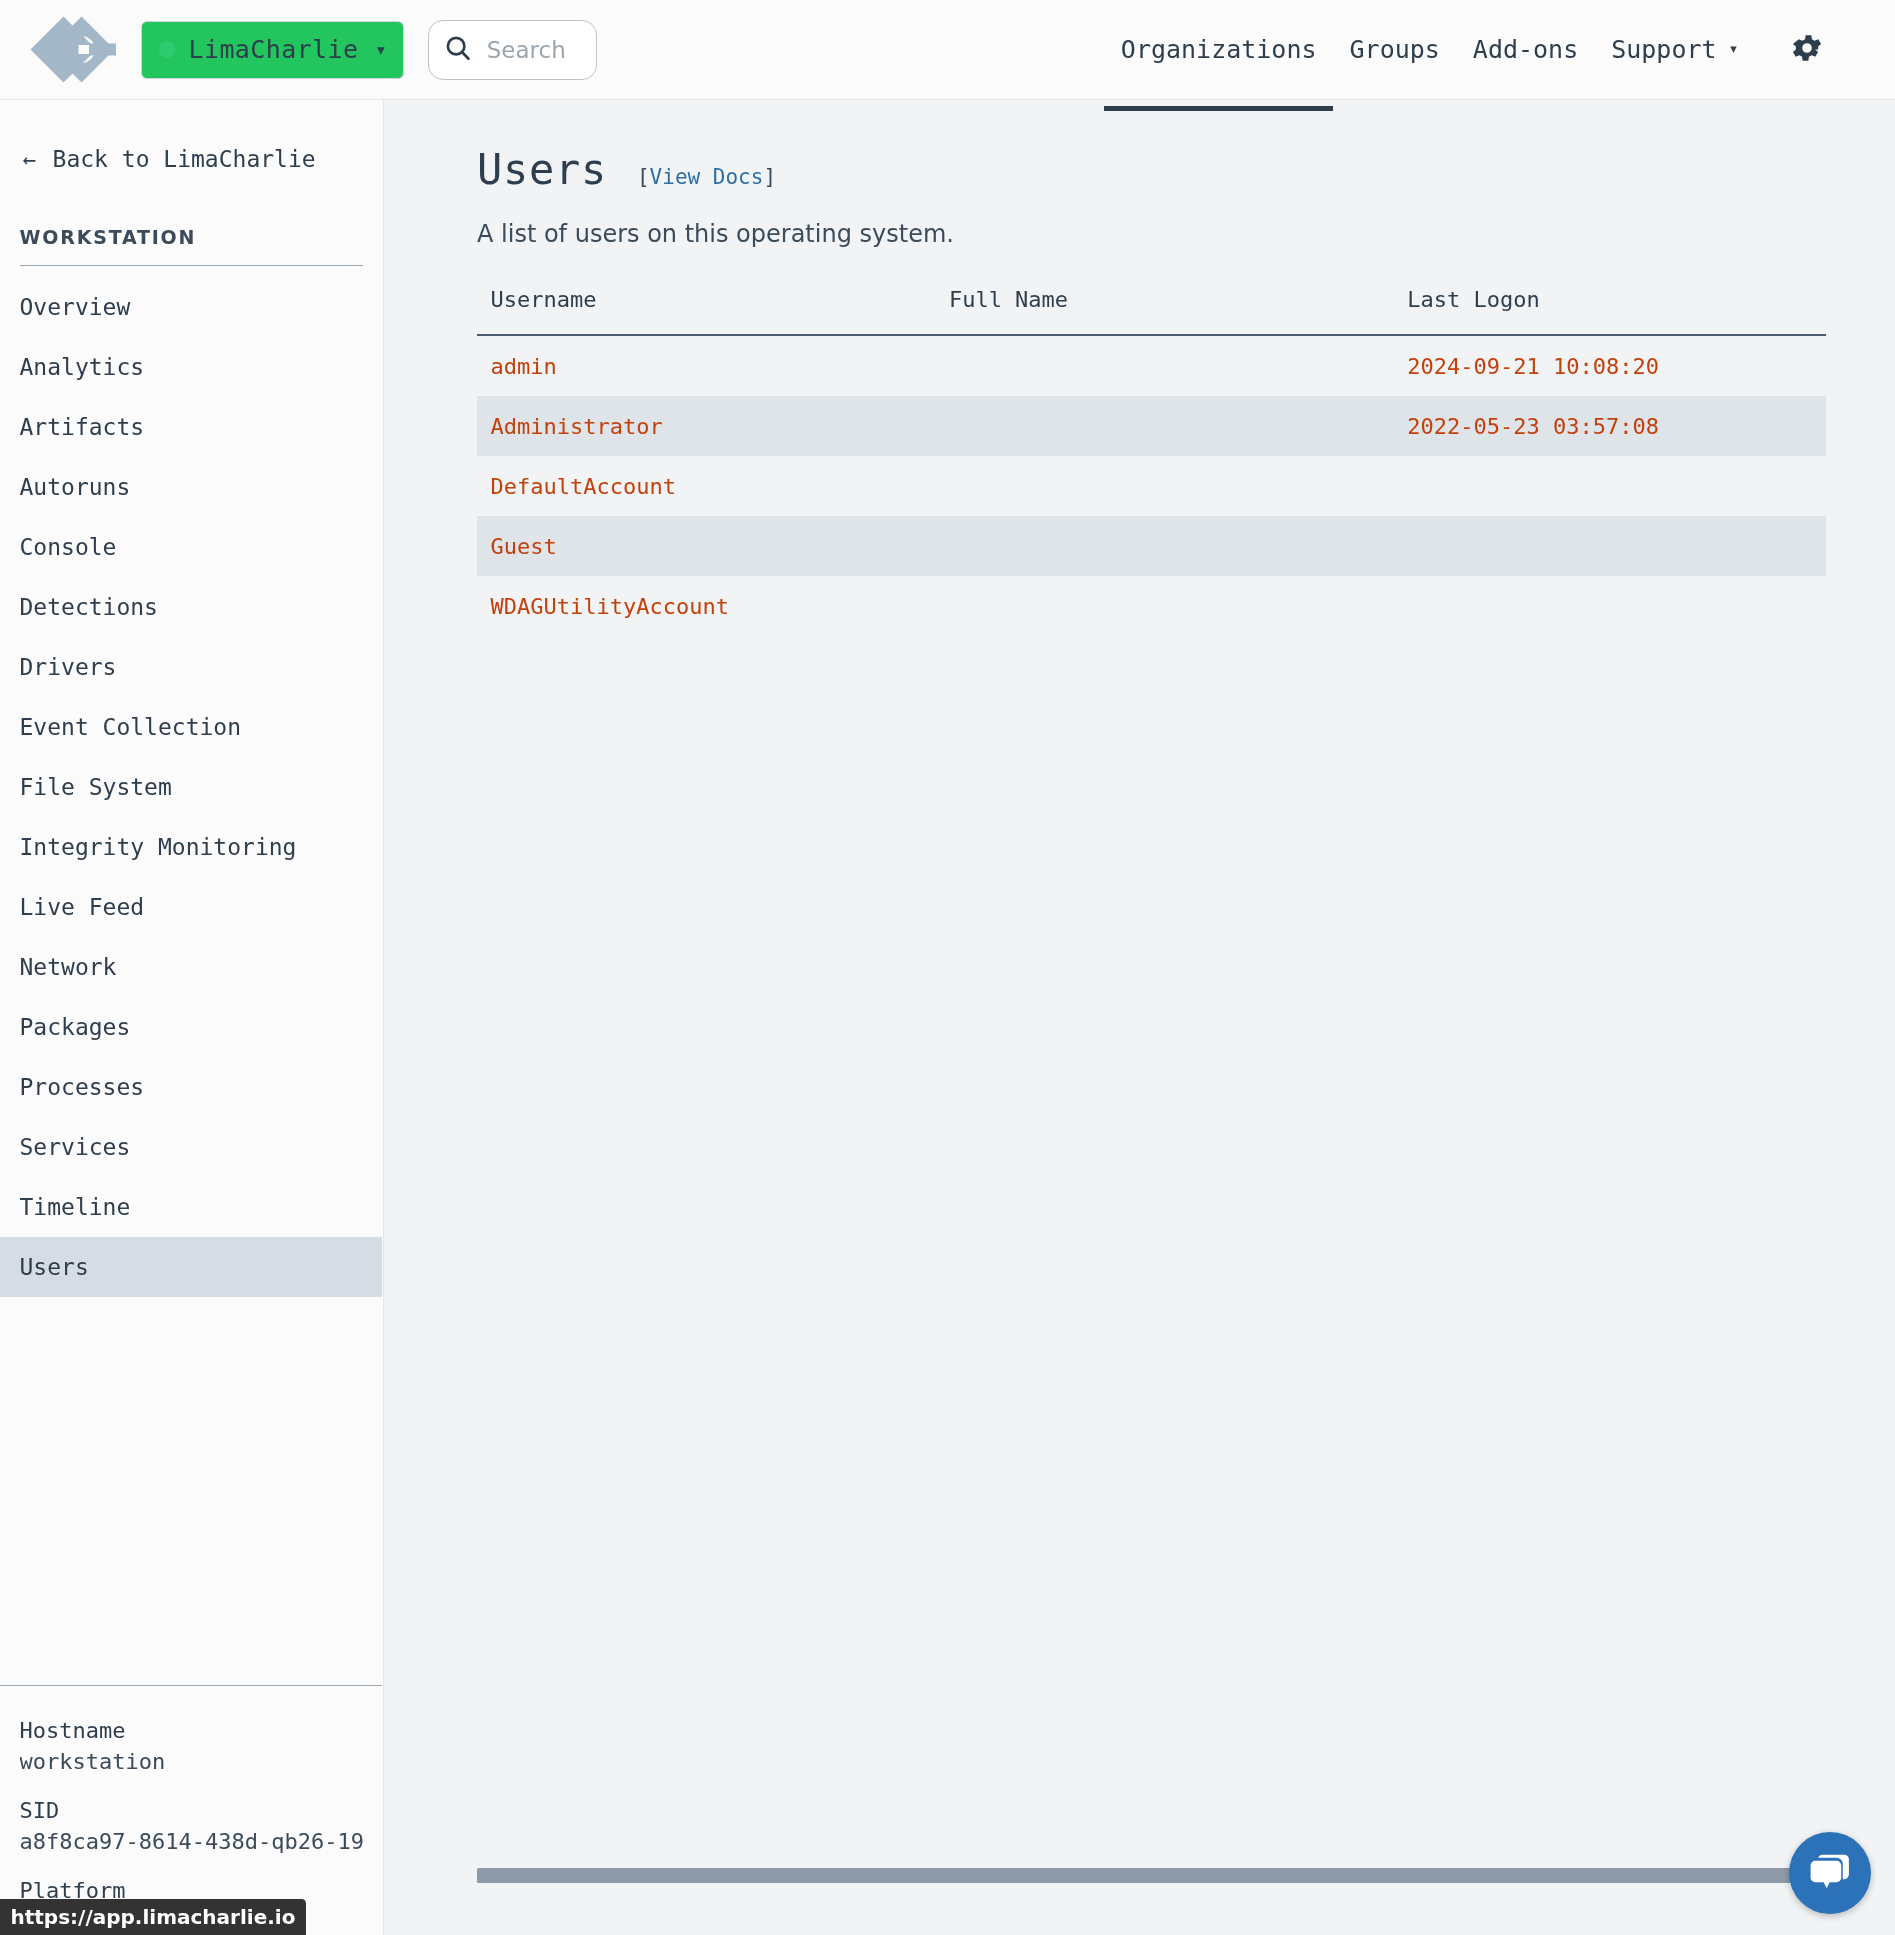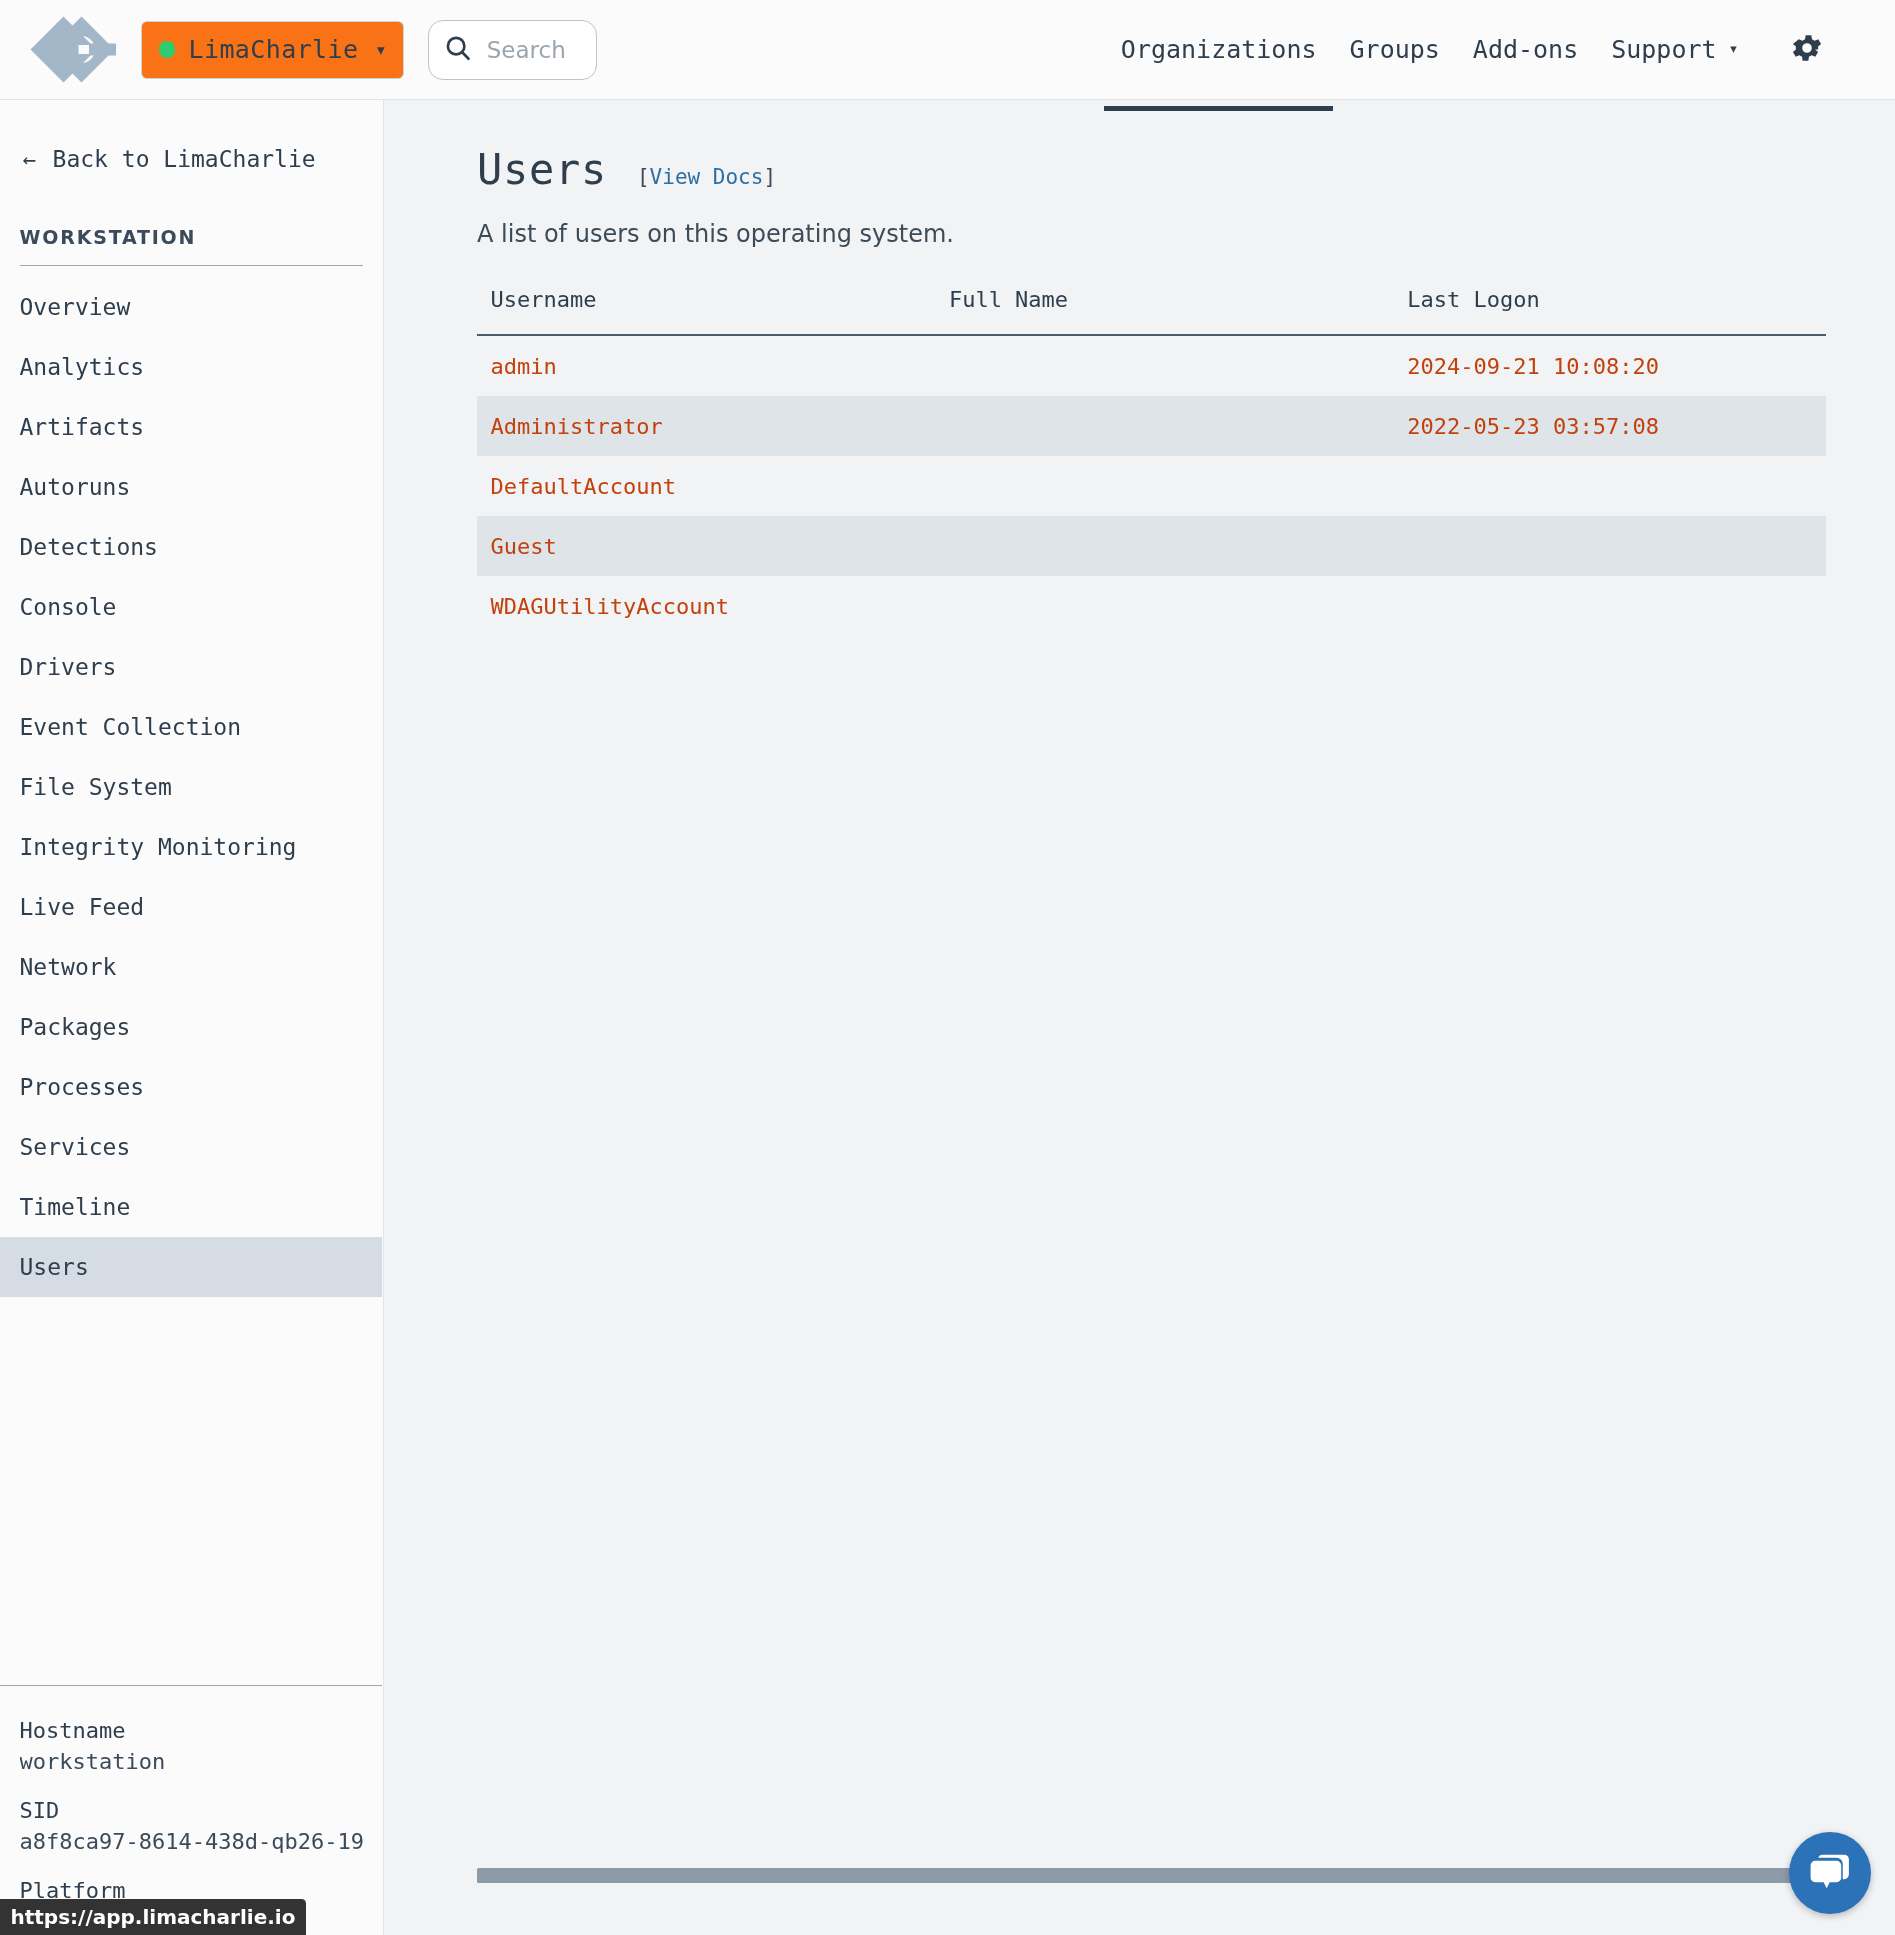--- a/index.html
+++ b/index.html
@@ -34,21 +34,21 @@
     margin-left: 28.5px;
     width: 87px; height: 67px;
     display: flex; align-items: center; justify-content: center;
   }
   .org-switcher {
     margin-left: 25.5px;
     height: 58px;
     min-width: 217px;
     border: 1.5px solid #ccd3da;
     border-radius: 6px;
-    background: #f97316;
+    background: #22c55e;
     display: flex;
     align-items: center;
     padding: 0 16.5px;
     box-sizing: border-box;
     cursor: pointer;
   }
   .org-dot {
     width: 16.5px; height: 16.5px;
     border-radius: 50%;
     background: #2ecc71;
@@ -379,24 +379,24 @@
       <div class="nav-item">
           <span>Analytics</span>
         </div>
       <div class="nav-item">
           <span>Artifacts</span>
         </div>
       <div class="nav-item">
           <span>Autoruns</span>
         </div>
       <div class="nav-item">
+          <span>Console</span>
+        </div>
+      <div class="nav-item">
           <span>Detections</span>
-        </div>
-      <div class="nav-item">
-          <span>Console</span>
         </div>
       <div class="nav-item">
           <span>Drivers</span>
         </div>
       <div class="nav-item">
           <span>Event Collection</span>
         </div>
       <div class="nav-item">
           <span>File System</span>
         </div>

